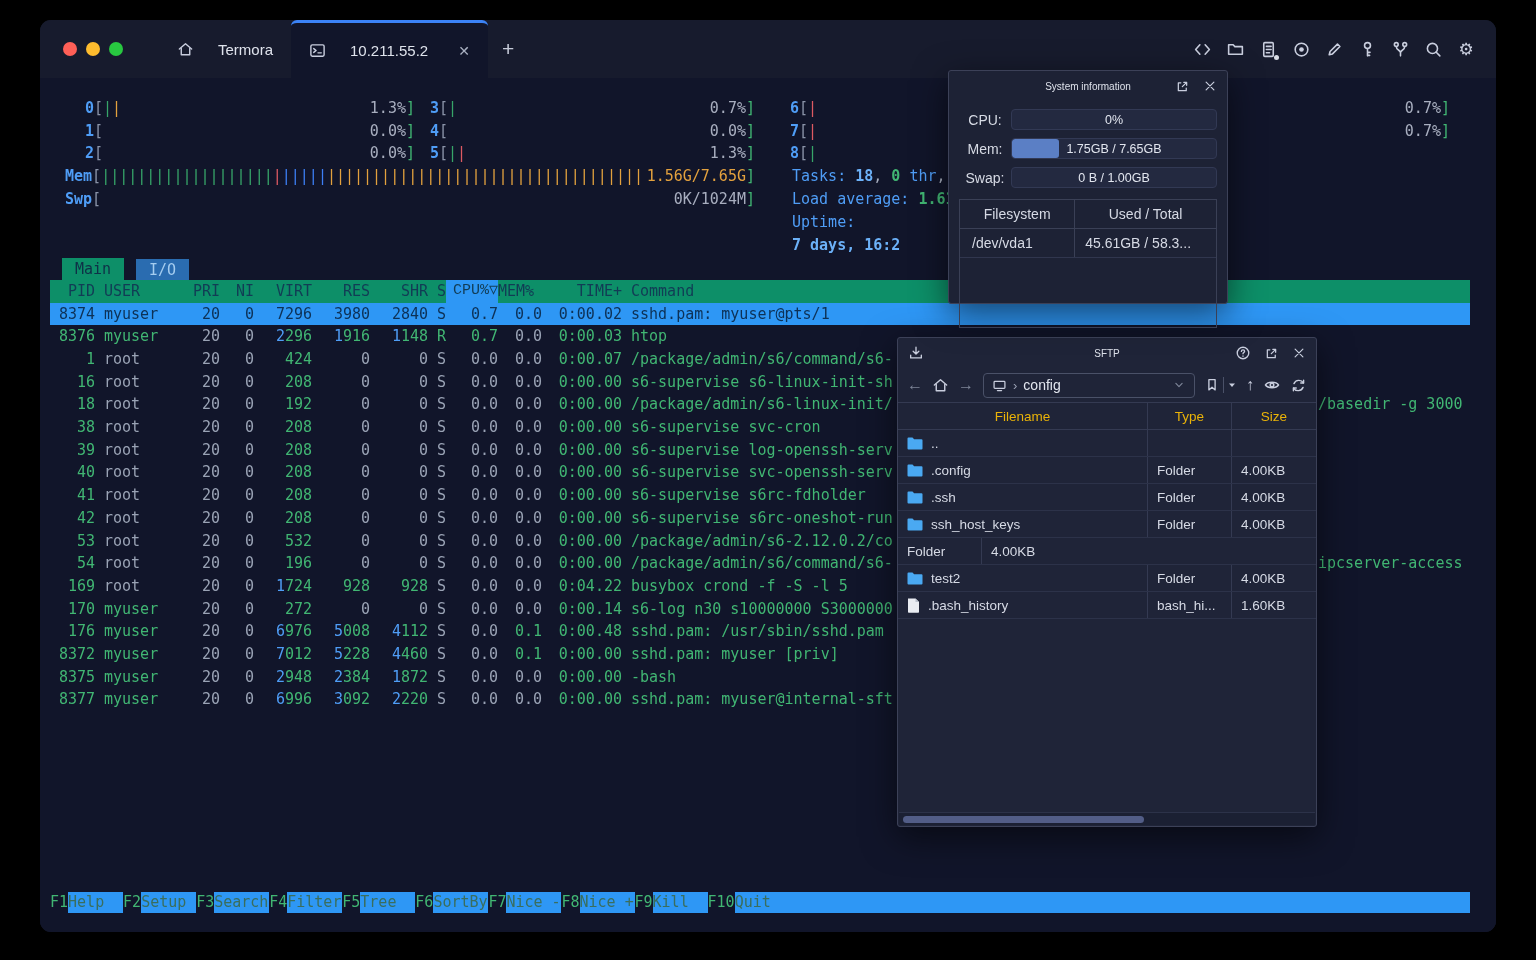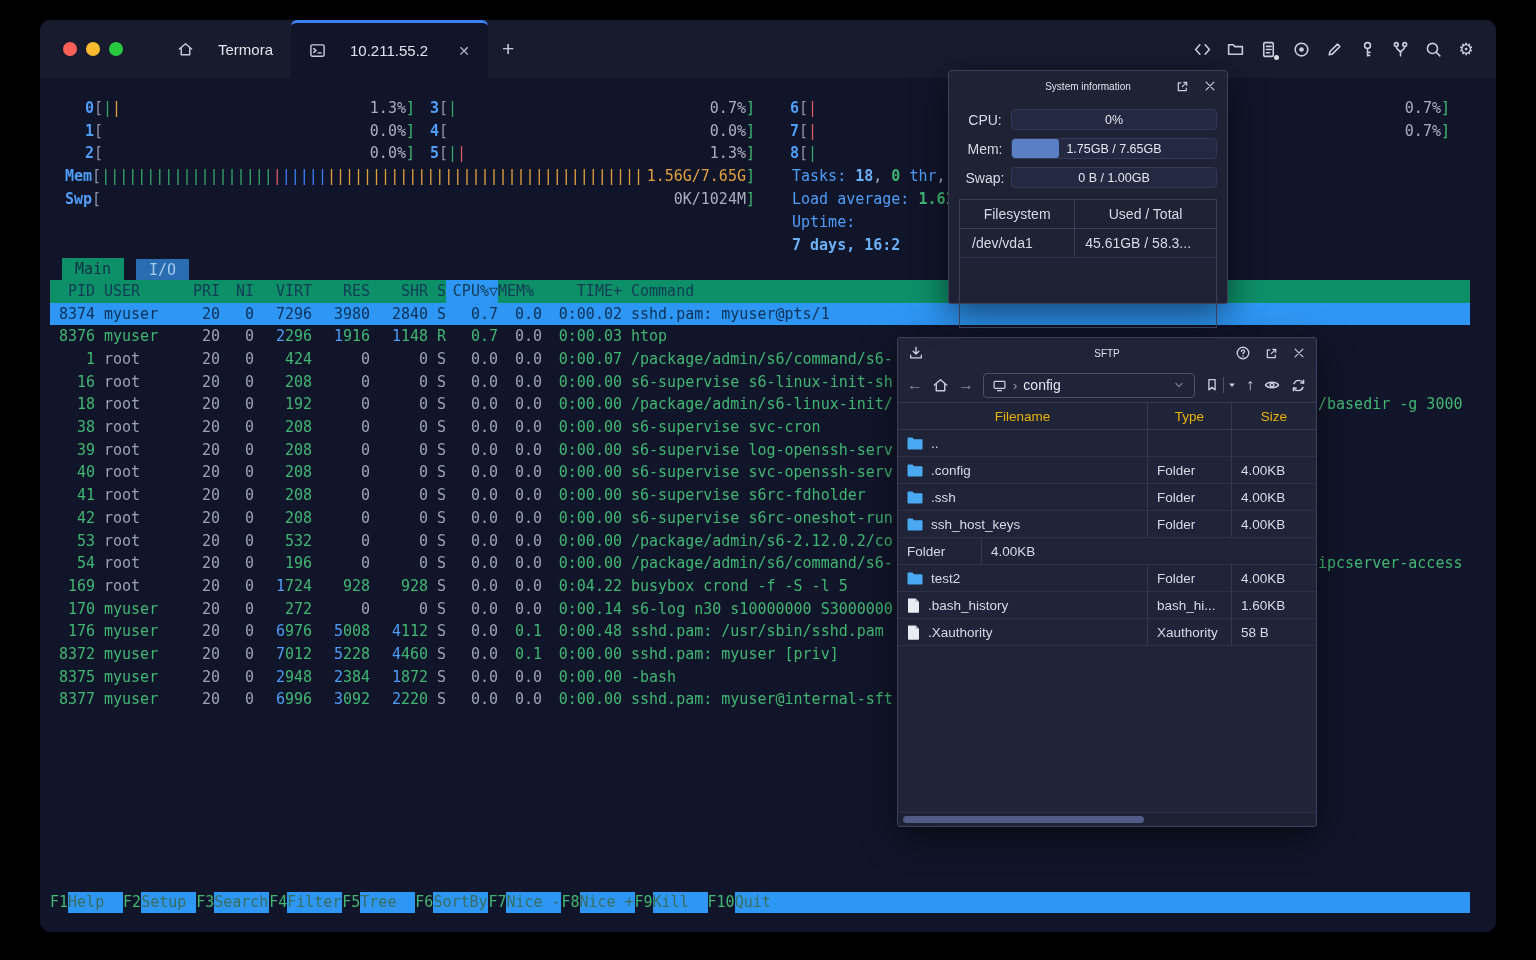--- a/index.html
+++ b/index.html
@@ -32,21 +32,21 @@
   .mval.orange{color:#e3a13e;}
   .mclose{color:#41b673;}
   .bg_{color:#37a569}.bo_{color:#e3a13e}.br_{color:#dd5a62}.bb_{color:#3d7ff5}
   .seg-lb{color:#4f9df6}.seg-bd{color:#6cb1f8;font-weight:bold}.seg-gr{color:#41b673;font-weight:bold}.seg-gy{color:#a8aebf}
   
   .htab{position:absolute;height:22px;line-height:22px;padding:0 13px;font-size:15px;}
   .htab.main{background:#0d8f68;color:#0f3047;}
   .htab.io{background:#2a6cb0;color:#a5cdf0;}
   .prow{position:absolute;left:10px;right:26px;display:flex;white-space:pre;line-height:22.7px;}
   .prow.hdr{background:#0d8f68;color:#123c55;}
-  .prow.hdr .c-cpu{background:#2e97f5;}
+  .prow.hdr .c-cpu{background:#2e97f5;font-family:Liberation Mono, monospace;}
   .prow.sel{background:#2e97f5;}
   .prow.sel span{color:#0d3156 !important;}
   .cell{display:inline-block;overflow:visible;}
   .t-green{color:#41b673}.t-gray{color:#9aa3b5}.t-blue{color:#4f9df6}
   .cmdcell{flex:1;margin-left:9px;overflow:hidden;}
   .tail{position:absolute;color:#41b673;line-height:22.7px;white-space:pre;}
   
   .fbar{position:absolute;left:10px;right:26px;bottom:19px;height:21px;display:flex;line-height:21px;white-space:pre;}
   .fkey{color:#41b673;}
   .flabel{background:#2e97f5;color:#3a6e5c;width:55px;overflow:hidden;}
@@ -423,33 +423,20 @@
                 <svg width="13" height="15" viewBox="0 0 13 15">
                   <path d="M1 .5h7.5L12 4v10a.8.8 0 0 1-.8.8H1.8A.8.8 0 0 1 1 14z" fill="#e9ecf2"></path>
                   <path d="M8.5.5 12 4H8.5z" fill="#b9bfcc"></path>
                 </svg>
               </span>
               <span>.bash_history</span>
             </div>
             <div class="fc2">bash_hi...</div>
             <div class="fc3">1.60KB</div>
           </div>
-          <div class="frow">
-            <div class="fc1">
-              <span style="display: flex;">
-                <svg width="13" height="15" viewBox="0 0 13 15">
-                  <path d="M1 .5h7.5L12 4v10a.8.8 0 0 1-.8.8H1.8A.8.8 0 0 1 1 14z" fill="#e9ecf2"></path>
-                  <path d="M8.5.5 12 4H8.5z" fill="#b9bfcc"></path>
-                </svg>
-              </span>
-              <span>.Xauthority</span>
-            </div>
-            <div class="fc2">Xauthority</div>
-            <div class="fc3">58 B</div>
-          </div>
         </div>
     <div class="hscroll">
           <div class="hthumb"></div>
         </div>
   </div>
 
  </div>
 </div>
 
 </body></html>

